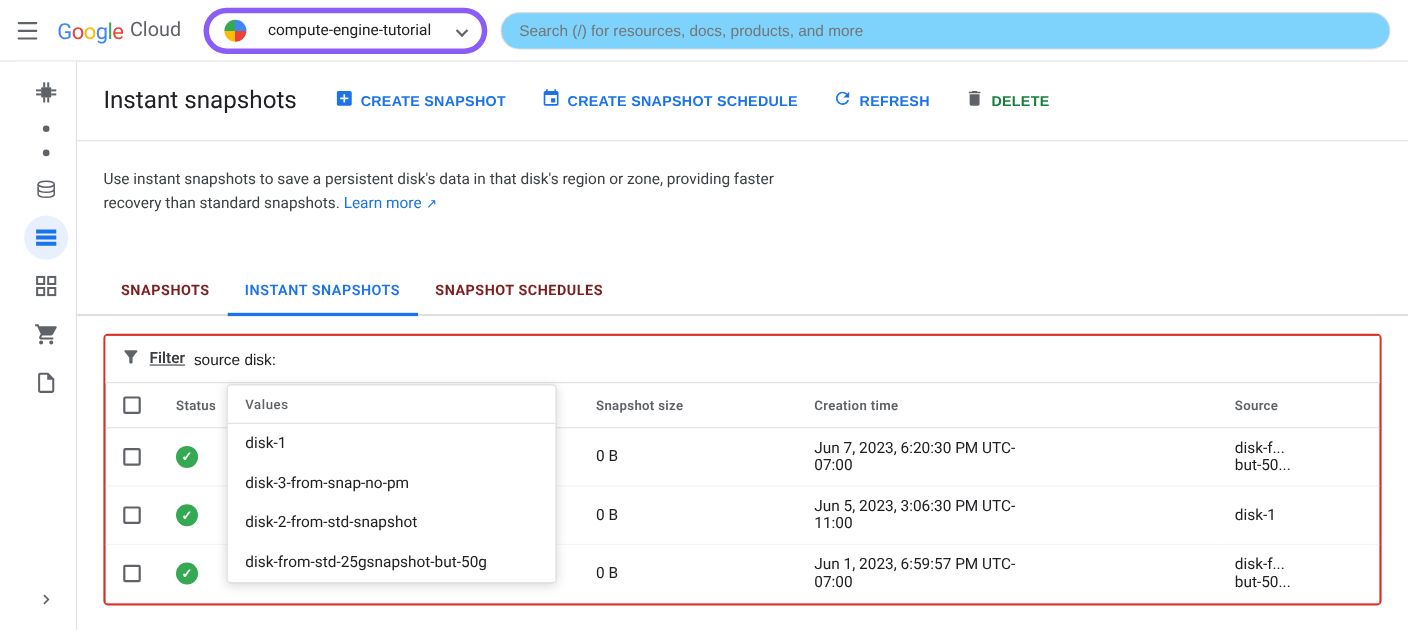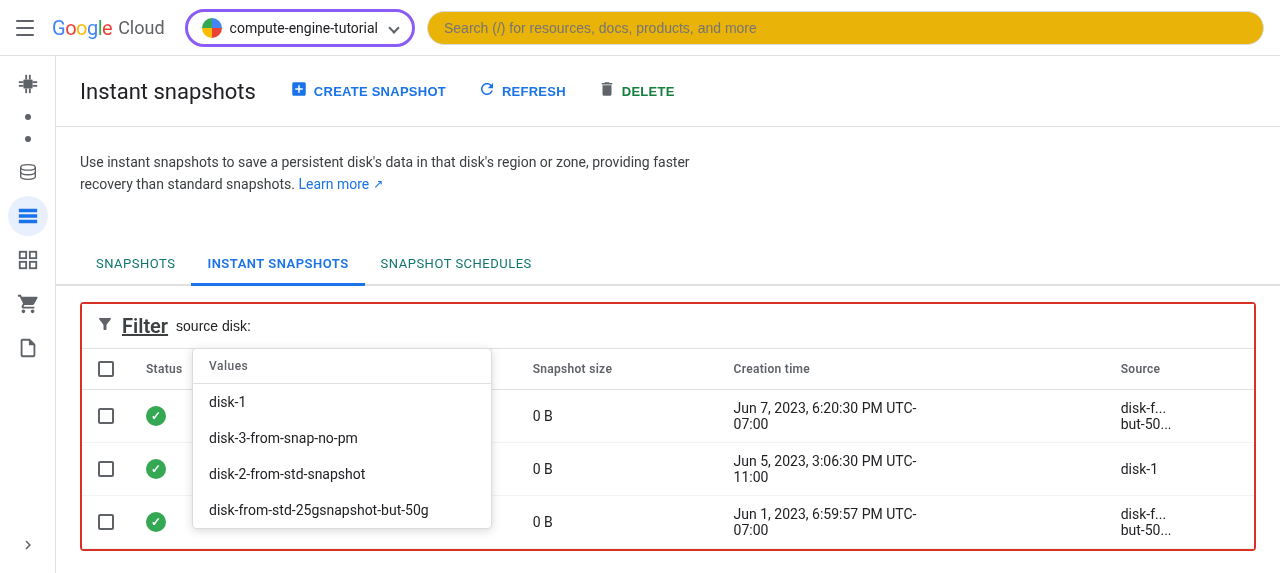--- a/index.html
+++ b/index.html
@@ -17,37 +17,37 @@
     .hamburger span:nth-child(2) { width: 18px; }
     .hamburger span:nth-child(3) { width: 18px; }
 
     .logo { display: flex; align-items: center; gap: 6px; margin-right: 8px; }
     .logo-google { font-size: 20px; font-weight: 400; letter-spacing: -0.5px; }
     .logo-g { color: #4285f4; } .logo-o1 { color: #ea4335; } .logo-o2 { color: #fbbc05; } .logo-g2 { color: #4285f4; }
     .logo-l { color: #34a853; } .logo-e { color: #ea4335; }
     .logo-cloud { font-size: 18px; color: #5f6368; font-weight: 400; }
 
     .project-selector {
-      display: flex; align-items: center; gap: 8px;
-      border: 3px solid #8b5cf6; border-radius: 24px;
+      display: flex; align-items: center; gap: 20px;
+      border: 5px solid #8b5cf6; border-radius: 24px;
       padding: 6px 14px; cursor: pointer; min-width: 200px;
     }
     .project-dot { width: 20px; height: 20px; border-radius: 50%; background: conic-gradient(#4285f4 0deg 90deg, #ea4335 90deg 180deg, #fbbc05 180deg 270deg, #34a853 270deg 360deg); }
     .project-name { font-size: 14px; color: #202124; }
     .chevron-down { border: solid #5f6368; border-width: 0 2px 2px 0; display: inline-block; padding: 3px; transform: rotate(45deg); margin-left: 4px; }
 
     .search-bar {
       flex: 1; border: 1px solid #dadce0; border-radius: 24px;
       padding: 8px 16px; font-size: 14px; color: #5f6368;
-      background: #eab308; display: flex; align-items: flex-end; gap: 8px;
+      background: #7dd3fc; display: flex; align-items: flex-end; gap: 8px;
     }
     .search-bar input { border: none; background: transparent; outline: none; flex: 1; font-size: 14px; color: #5f6368; width: 100%; }
 
     
-    .main-layout { display: flex; height: calc(100vh - 56px); }
+    .main-layout { display: flex; height: calc(100vh - 56px); padding-left: 14px; }
 
     
     .sidebar {
       width: 56px; background: #fff; border-right: 1px solid #e0e0e0;
       display: flex; flex-direction: column; align-items: center;
       padding: 8px 0; gap: 4px; flex-shrink: 0;
     }
     .sidebar-icon {
       width: 40px; height: 40px; display: flex; align-items: center; justify-content: center;
       border-radius: 50%; cursor: pointer; color: #5f6368;
@@ -76,39 +76,39 @@
 
     
     .page-body { padding: 24px; }
     .description { font-size: 14px; color: #3c4043; line-height: 1.6; max-width: 660px; margin-bottom: 24px; }
     .learn-more { color: #1a73e8; text-decoration: none; display: inline-flex; align-items: center; gap: 4px; }
     .external-icon { font-size: 12px; }
 
     
     .tabs { display: flex; border-bottom: 2px solid #e0e0e0; margin-bottom: 0; }
     .tab {
-      padding: 12px 16px; font-size: 13px; font-weight: 400; color: #0f766e;
+      padding: 12px 16px; font-size: 13px; font-weight: 700; color: #7f1d1d;
       cursor: pointer; letter-spacing: 0.5px; text-transform: uppercase;
       border-bottom: 3px solid transparent; margin-bottom: -2px;
       white-space: nowrap;
     }
     .tab.active { color: #1a73e8; border-bottom-color: #1a73e8; font-weight: 600; }
 
     
     .table-area { padding: 0 24px 24px 24px; }
     .filter-box {
       border: 2px solid #d93025; border-radius: 4px;
       margin-top: 16px; overflow: visible; position: relative;
     }
     .filter-bar {
       display: flex; align-items: center; padding: 10px 14px; gap: 8px;
       border-bottom: 1px solid #e0e0e0; background: #fff;
     }
     .filter-icon { color: #5f6368; font-size: 16px; }
-    .filter-label { font-weight: 600; color: #3c4043; font-size: 20px; text-decoration: underline; }
+    .filter-label { font-weight: 600; color: #3c4043; font-size: 14px; text-decoration: underline; }
     .filter-input {
       border: none; outline: none; font-size: 14px; color: #202124;
       flex: 1; background: transparent;
     }
 
     
     .dropdown {
       position: absolute; top: 44px; left: 110px;
       background: #fff; border: 1px solid #dadce0;
       box-shadow: 0 2px 10px rgba(0,0,0,0.15); border-radius: 4px;
@@ -225,20 +225,28 @@
     <div class="page-header">
       <h1 class="page-title">Instant snapshots</h1>
       <div class="header-actions">
         <button class="header-btn">
           <span class="btn-icon">
             <svg width="18" height="18" viewBox="0 0 24 24" fill="#1a73e8">
                 <path d="M19 3H5c-1.1 0-2 .9-2 2v14c0 1.1.9 2 2 2h14c1.1 0 2-.9 2-2V5c0-1.1-.9-2-2-2zm-2 10h-4v4h-2v-4H7v-2h4V7h2v4h4v2z"></path>
               </svg>
           </span>
           <span>CREATE SNAPSHOT</span>
+        </button>
+        <button class="header-btn">
+          <span class="btn-icon">
+            <svg width="18" height="18" viewBox="0 0 24 24" fill="#1a73e8">
+                <path d="M17 12h-5v5h5v-5zM16 1v2H8V1H6v2H5c-1.11 0-1.99.9-1.99 2L3 19c0 1.1.89 2 2 2h14c1.1 0 2-.9 2-2V5c0-1.1-.9-2-2-2h-1V1h-2zm3 18H5V8h14v11z"></path>
+              </svg>
+          </span>
+          <span>CREATE SNAPSHOT SCHEDULE</span>
         </button>
         <button class="header-btn">
           <span class="btn-icon">
             <svg width="18" height="18" viewBox="0 0 24 24" fill="#1a73e8">
                 <path d="M17.65 6.35C16.2 4.9 14.21 4 12 4c-4.42 0-7.99 3.58-7.99 8s3.57 8 7.99 8c3.73 0 6.84-2.55 7.73-6h-2.08c-.82 2.33-3.04 4-5.65 4-3.31 0-6-2.69-6-6s2.69-6 6-6c1.66 0 3.14.69 4.22 1.78L13 11h7V4l-2.35 2.35z"></path>
               </svg>
           </span>
           <span>REFRESH</span>
         </button>
         <button class="header-btn" style="color:#15803d;">

